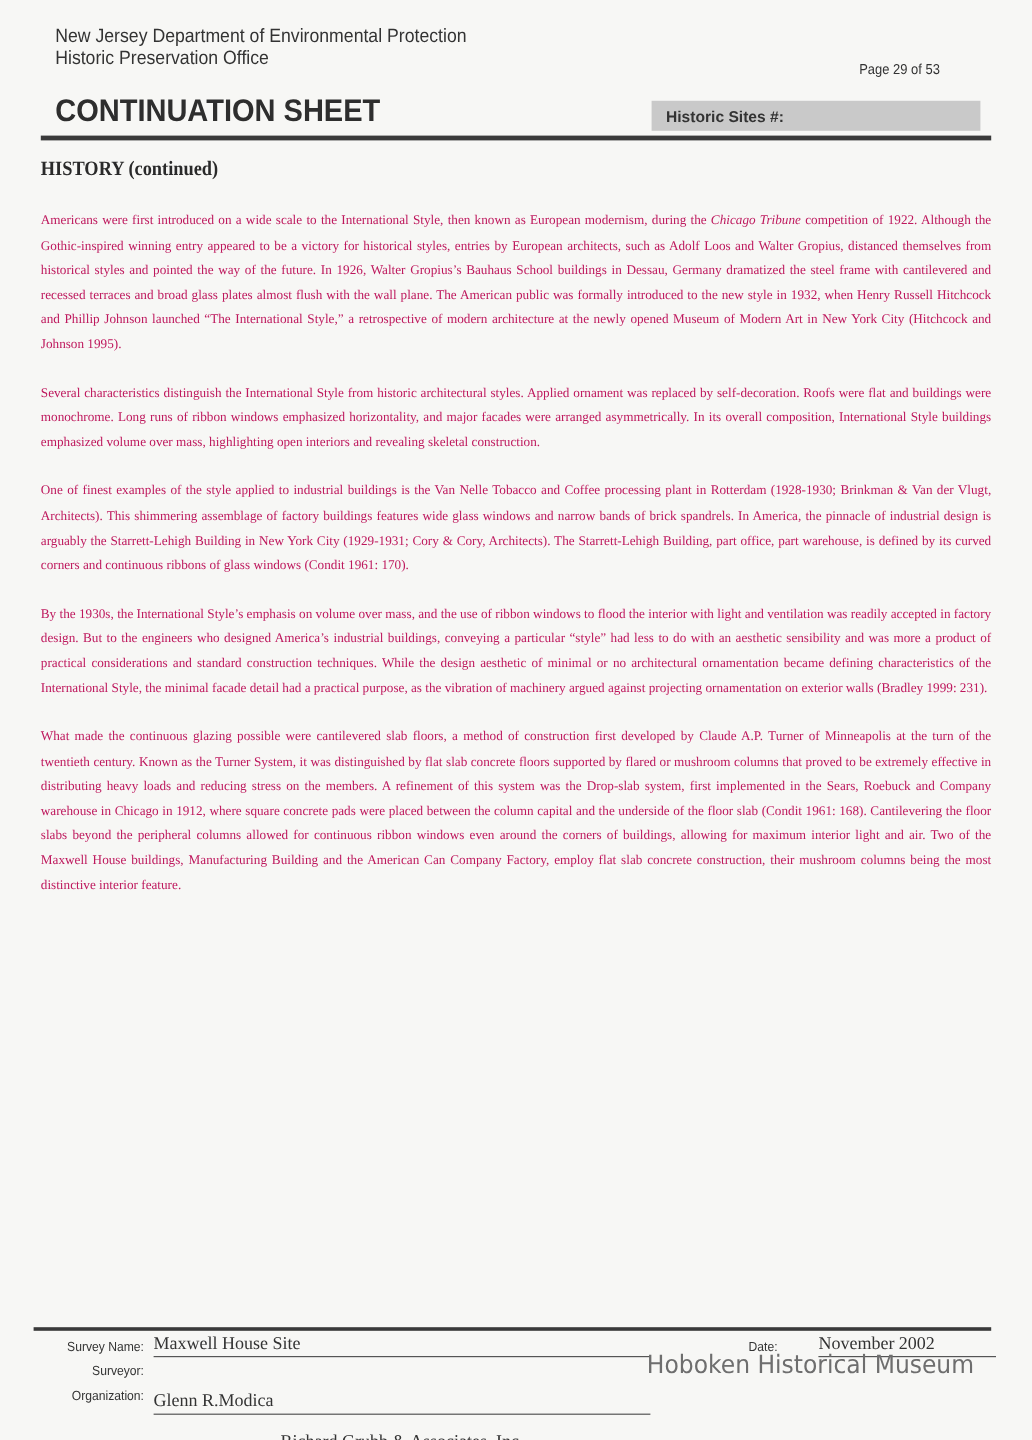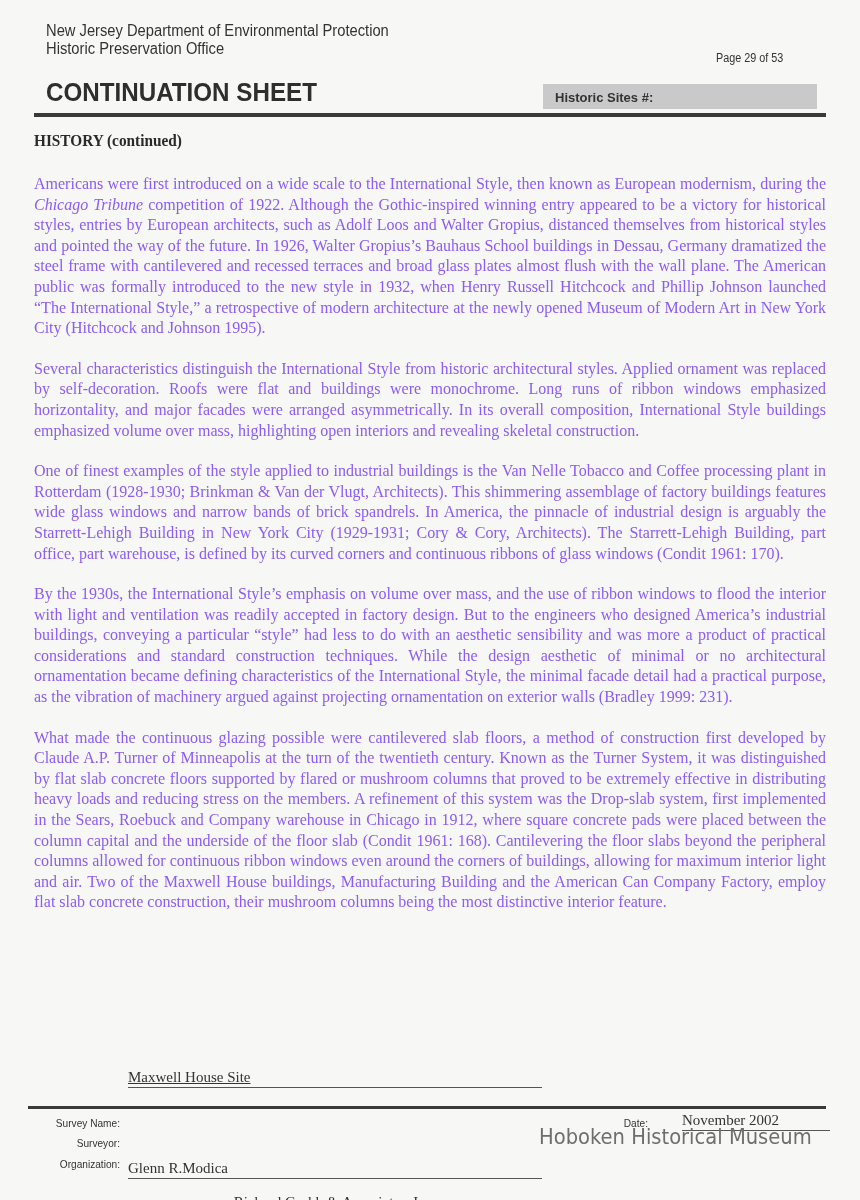--- a/index.html
+++ b/index.html
@@ -31,21 +31,21 @@
     }
     .rule-top {
       position: absolute; left: 34px; top: 113px; width: 792px; height: 4px; background: #3a3a3a;
     }
     .section-head {
       position: absolute; left: 34px; top: 131px; font-size: 17px; font-weight: bold; color: #2a2a2a;
       transform: scaleX(0.9); transform-origin: left top; white-space: nowrap;
     }
     .body-text {
       position: absolute; left: 34px; top: 174px; width: 792px;
-      font-size: 16px; line-height: 20.6px; color: #8b5cf6; text-align: justify;
+      font-size: 11px; line-height: 20.6px; color: #be185d; text-align: justify;
     }
     .body-text p { margin: 0 0 20px 0; }
     .body-text em { font-style: italic; }
     .rule-bottom {
       position: absolute; left: 28px; top: 1106px; width: 798px; height: 3px; background: #3a3a3a;
     }
     .flabel {
       position: absolute; font-size: 11px; color: #333; text-align: right; width: 110px;
       transform: scaleX(0.92); transform-origin: right top;
     }
@@ -85,21 +85,21 @@
     <p>Several characteristics distinguish the International Style from historic architectural styles. Applied ornament was replaced by self-decoration. Roofs were flat and buildings were monochrome. Long runs of ribbon windows emphasized horizontality, and major facades were arranged asymmetrically. In its overall composition, International Style buildings emphasized volume over mass, highlighting open interiors and revealing skeletal construction.</p>
     <p>One of finest examples of the style applied to industrial buildings is the Van Nelle Tobacco and Coffee processing plant in Rotterdam (1928-1930; Brinkman &amp; Van der Vlugt, Architects). This shimmering assemblage of factory buildings features wide glass windows and narrow bands of brick spandrels. In America, the pinnacle of industrial design is arguably the Starrett-Lehigh Building in New York City (1929-1931; Cory &amp; Cory, Architects). The Starrett-Lehigh Building, part office, part warehouse, is defined by its curved corners and continuous ribbons of glass windows (Condit 1961: 170).</p>
     <p>By the 1930s, the International Style’s emphasis on volume over mass, and the use of ribbon windows to flood the interior with light and ventilation was readily accepted in factory design. But to the engineers who designed America’s industrial buildings, conveying a particular “style” had less to do with an aesthetic sensibility and was more a product of practical considerations and standard construction techniques. While the design aesthetic of minimal or no architectural ornamentation became defining characteristics of the International Style, the minimal facade detail had a practical purpose, as the vibration of machinery argued against projecting ornamentation on exterior walls (Bradley 1999: 231).</p>
     <p>What made the continuous glazing possible were cantilevered slab floors, a method of construction first developed by Claude A.P. Turner of Minneapolis at the turn of the twentieth century. Known as the Turner System, it was distinguished by flat slab concrete floors supported by flared or mushroom columns that proved to be extremely effective in distributing heavy loads and reducing stress on the members. A refinement of this system was the Drop-slab system, first implemented in the Sears, Roebuck and Company warehouse in Chicago in 1912, where square concrete pads were placed between the column capital and the underside of the floor slab (Condit 1961: 168).  Cantilevering the floor slabs beyond the peripheral columns allowed for continuous ribbon windows even around the corners of buildings, allowing for maximum interior light and air. Two of the Maxwell House buildings, Manufacturing Building and the American Can Company Factory, employ flat slab concrete construction, their mushroom columns being the most distinctive interior feature.</p>
   </div>
 
   <div class="rule-bottom"></div>
 
   <div>
     <div class="flabel sans" style="left:10px; top:1117px;">Survey Name:</div>
-    <div class="fvalue serif" style="left:128px; top:1069px; width:414px;text-decoration:underline;">Maxwell House Site</div>
+    <div class="fvalue serif" style="left:128px; top:1112px; width:414px;">Maxwell House Site</div>
 
     <div class="flabel sans" style="left:10px; top:1137px;">Surveyor:</div>
     <div class="fvalue serif" style="left:128px; top:1132px; width:414px;margin-top:28px;">Glenn R.Modica</div>
 
     <div class="flabel sans" style="left:10px; top:1158px;">Organization:</div>
     <div class="fvalue serif" style="left:128px; top:1194px; width:414px;text-align:center;">Richard Grubb &amp; Associates, Inc.</div>
 
     <div class="flabel sans" style="left:538px; top:1117px; width:110px;">Date:</div>
     <div class="fvalue serif" style="left:656px; top:1112px; width:148px;margin-left:26px;">November 2002</div>
   </div>

